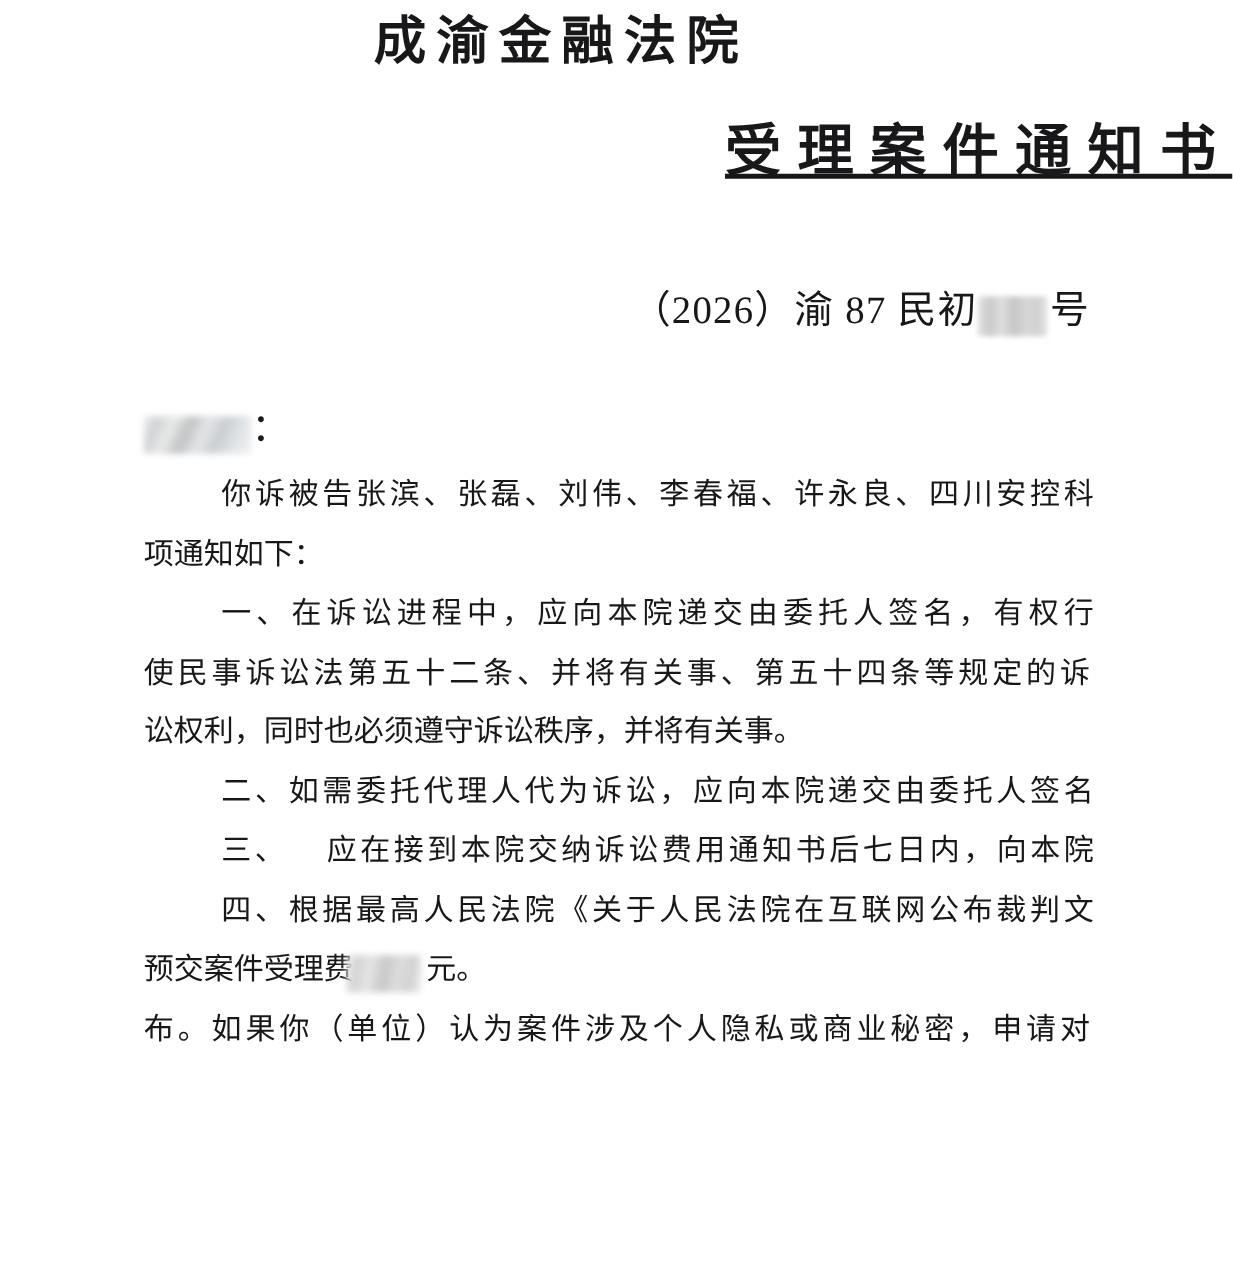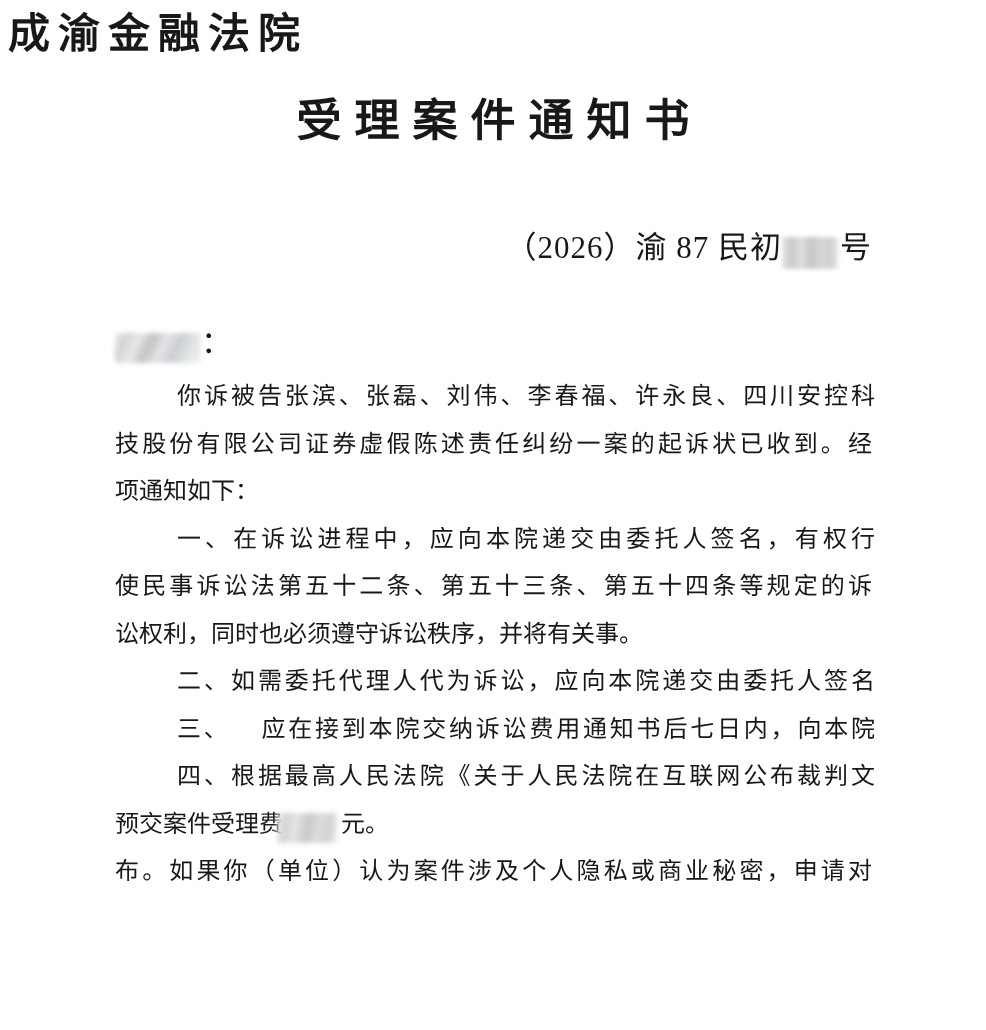--- a/index.html
+++ b/index.html
@@ -24,43 +24,44 @@
     background: #ffffff;
     box-sizing: border-box;
   }
 
   
   .doc-title-court {
     position: absolute;
     top: 8px;
     left: 0;
     width: 890px;
-    text-align: left;
+    text-align: center;
     font-size: 42px;
     line-height: 52px;
     font-weight: 700;
     letter-spacing: 8px;
     text-indent: 8px;
     font-family: "Liberation Serif", "DejaVu Serif", serif;
     white-space: nowrap;
   }
 
   .doc-title-type {
     position: absolute;
     top: 92px;
     left: 0;
     width: 986px;
-    text-align: center;
+    text-align: right;
     font-size: 45px;
     line-height: 58px;
     font-weight: 700;
     letter-spacing: 13px;
     text-indent: 13px;
     font-family: "Liberation Serif", "DejaVu Serif", serif;
     white-space: nowrap;
+    text-decoration: underline;
   }
 
   
   .case-number {
     position: absolute;
     top: 225px;
     left: 115px;
     width: 757px;
     text-align: right;
     font-size: 31px;
@@ -163,25 +164,24 @@
     <span class="cn-seg">（2026）渝 87 民初</span><span class="redaction case-no"></span><span class="cn-seg">号</span>
   </div>
 
   <div class="recipient-line">
     <span class="redaction recipient"></span><span class="colon">：</span>
   </div>
 
   <div class="body-block">
 
     <div class="line indent justified">你诉被告张滨、张磊、刘伟、李春福、许永良、四川安控科</div>
-    <div class="line full justified">技股份有限公司证券虚假陈述责任纠纷一案的起诉状已收到。经</div>
     <div class="line full">项通知如下：</div>
 
     <div class="line indent justified">一、在诉讼进程中，应向本院递交由委托人签名，有权行</div>
-    <div class="line full justified">使民事诉讼法第五十二条、第五十三条、第五十四条等规定的诉</div>
+    <div class="line full justified">使民事诉讼法第五十二条、并将有关事、第五十四条等规定的诉</div>
     <div class="line full">讼权利，同时也必须遵守诉讼秩序，并将有关事。</div>
 
     <div class="line indent justified">二、如需委托代理人代为诉讼，应向本院递交由委托人签名</div>
 
     <div class="line indent justified">
       <span>三、</span><span class="gap-space"></span><span>应在接到本院交纳诉讼费用通知书后七日内，向本院</span>
     </div>
     <div class="line indent justified">四、根据最高人民法院《关于人民法院在互联网公布裁判文</div>
 
     <div class="line full">

